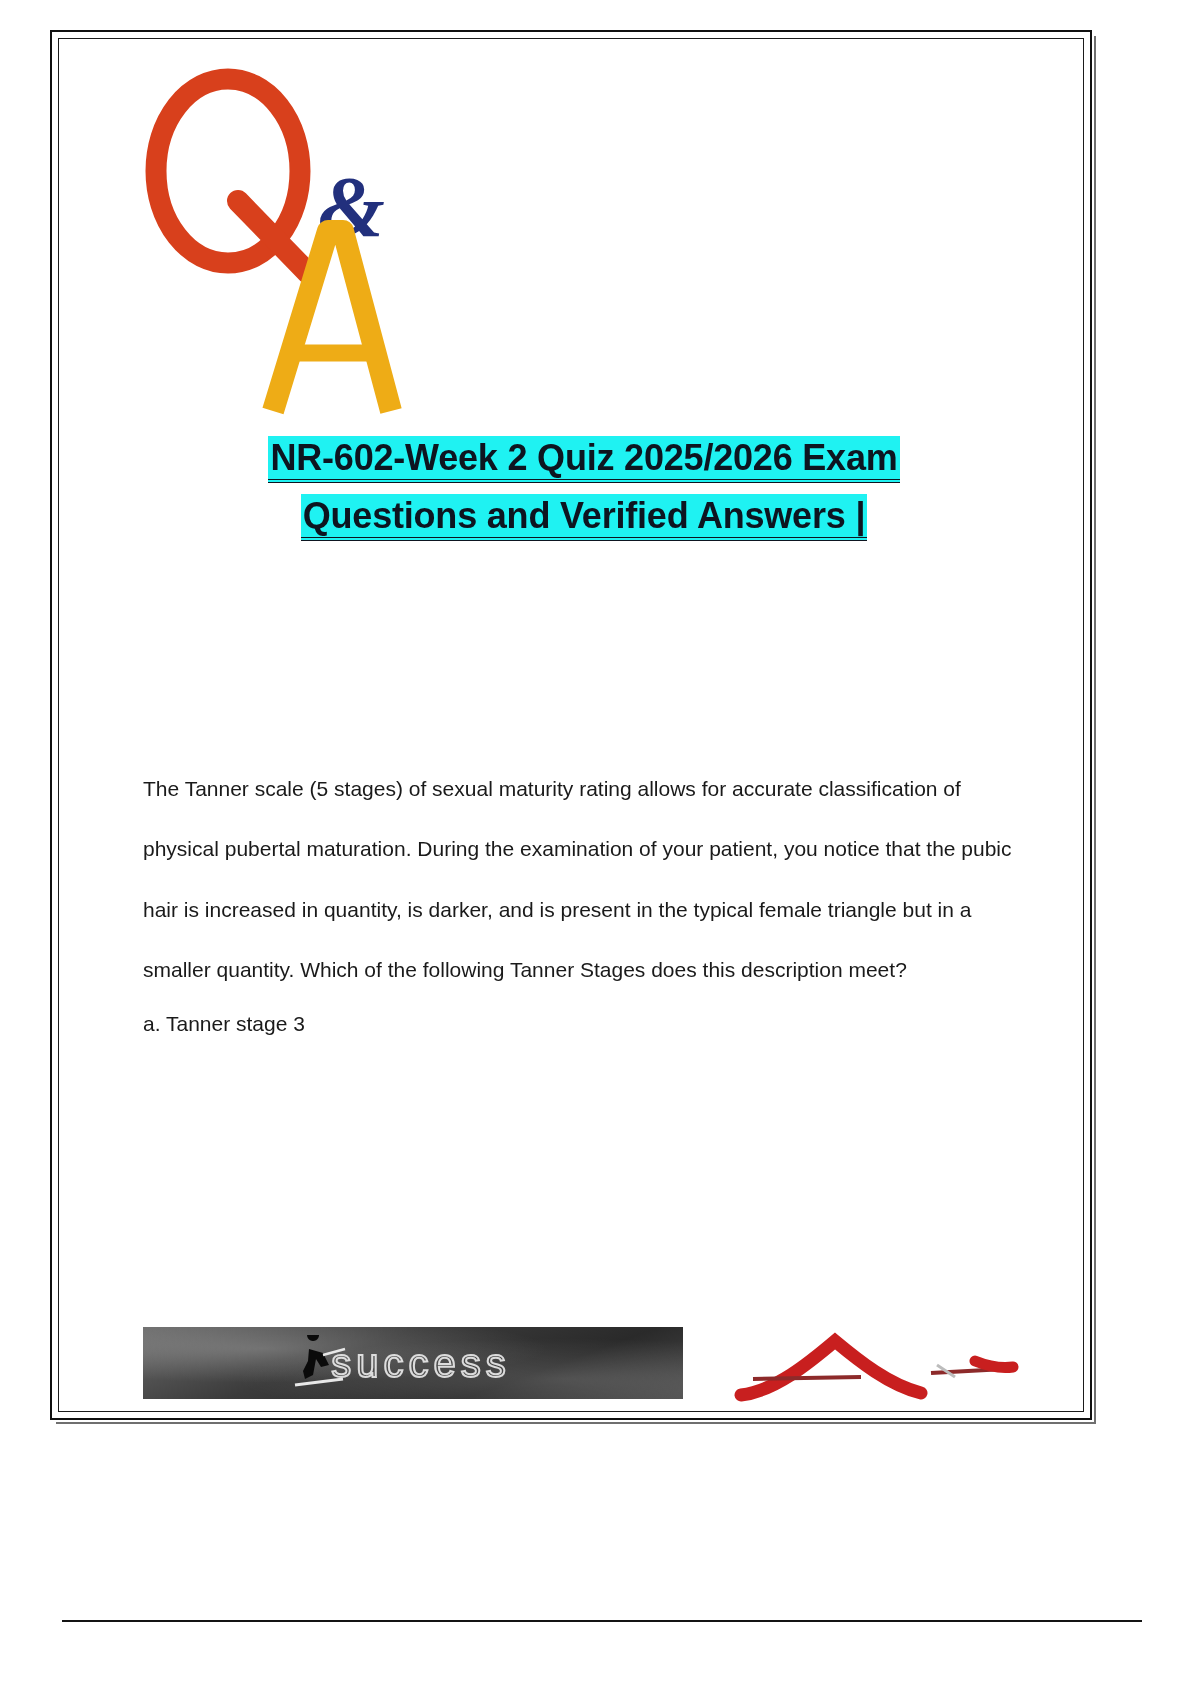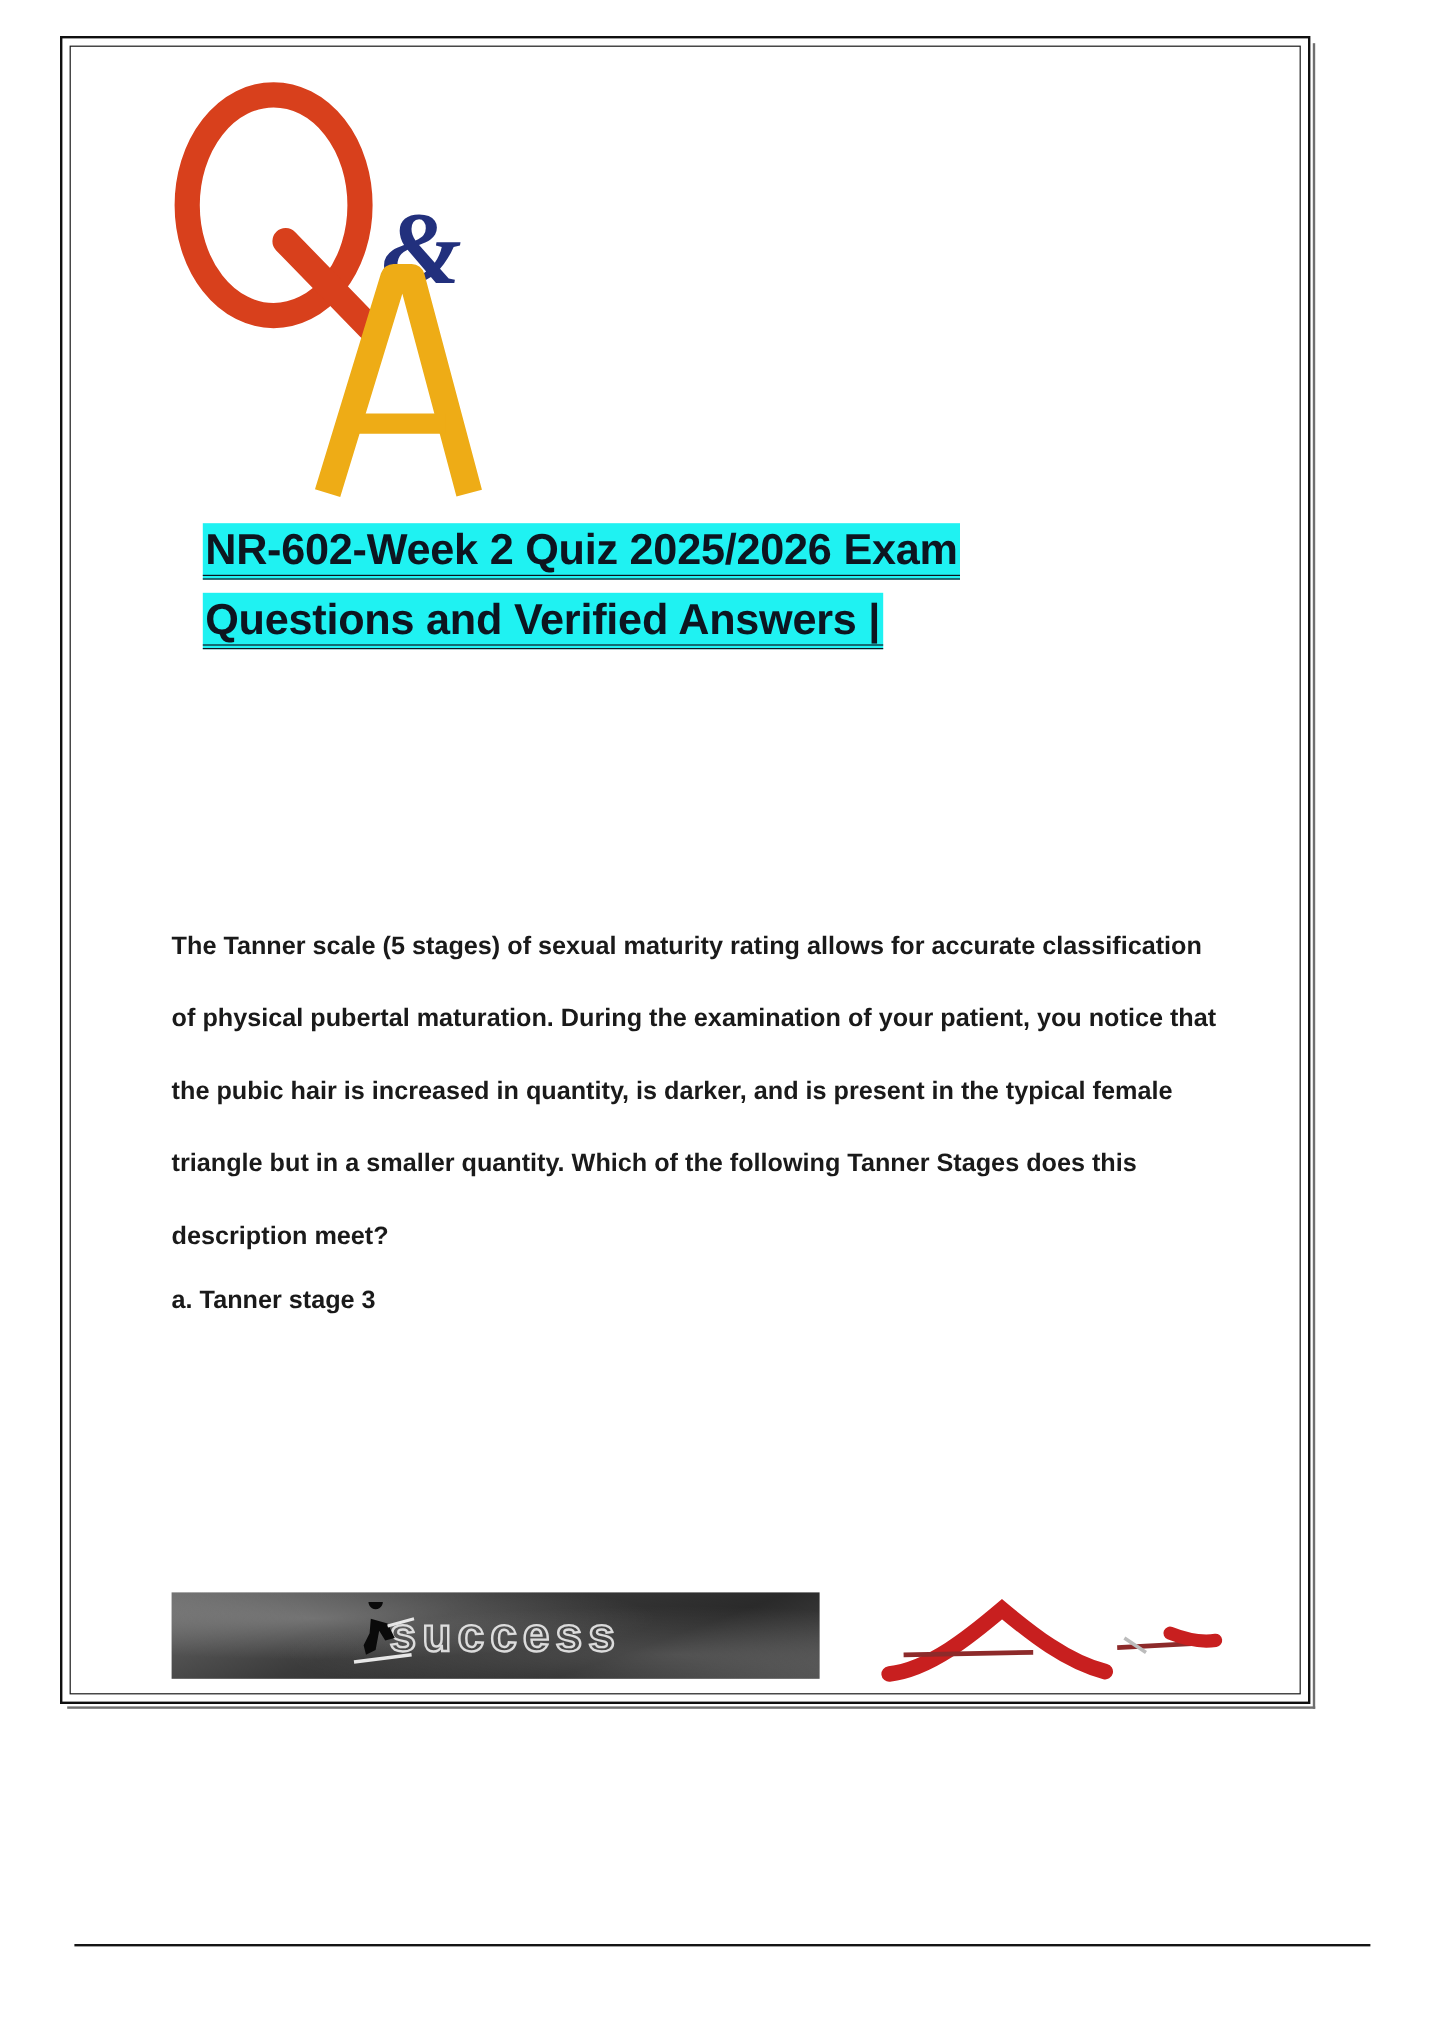--- a/index.html
+++ b/index.html
@@ -58,21 +58,21 @@
     height: 370px;
   }
   .logo-wrap svg { display: block; }
 
   
   .doc-title {
     position: absolute;
     left: 110px;
     top: 390px;
     width: 830px;
-    text-align: left;
+    text-align: center;
     font-size: 36px;
     font-weight: bold;
     line-height: 1.62;
     color: #121c2b;
     letter-spacing: -0.2px;
   }
   .hl {
     background: #1ff2f2;
     color: #0d1520;
     padding: 1px 2px;
@@ -80,21 +80,20 @@
     box-decoration-break: clone;
     -webkit-box-decoration-break: clone;
   }
 
   
   .body-block {
     position: absolute;
     left: 84px;
     top: 720px;
     width: 880px;
-    font-weight: bold;
   }
   .para {
     font-size: 21px;
     color: #1a1a1a;
     line-height: 2.88;
     margin: 0 0 10px 0;
     text-align: left;
   }
   .choice {
     font-size: 21px;
@@ -124,21 +123,21 @@
     overflow: hidden;
   }
   .success-banner .chalk {
     position: absolute;
     left: 0;
     right: 0;
     top: 50%;
     transform: translateY(-50%);
     text-align: center;
     font-size: 40px;
-    font-weight: bold;
+    font-weight: normal;
     letter-spacing: 5px;
     color: rgba(255,255,255,0.0);
     -webkit-text-stroke: 2px rgba(240,240,240,0.88);
     font-family: "Liberation Sans", sans-serif;
     padding-left: 16px;
   }
   .success-banner .skier {
     position: absolute;
     left: 140px;
     top: 8px;

